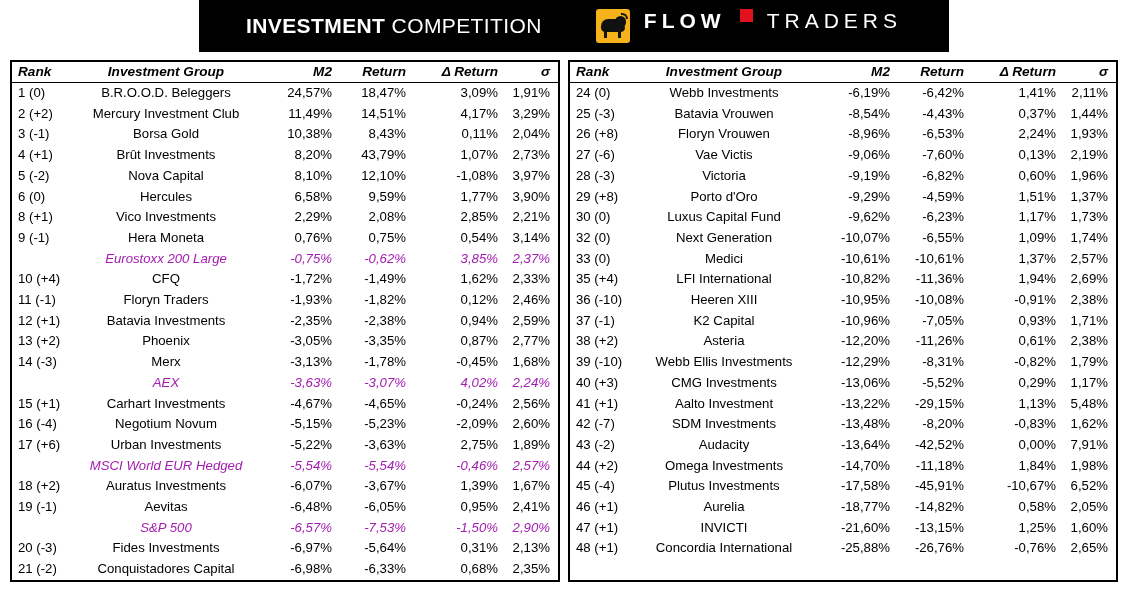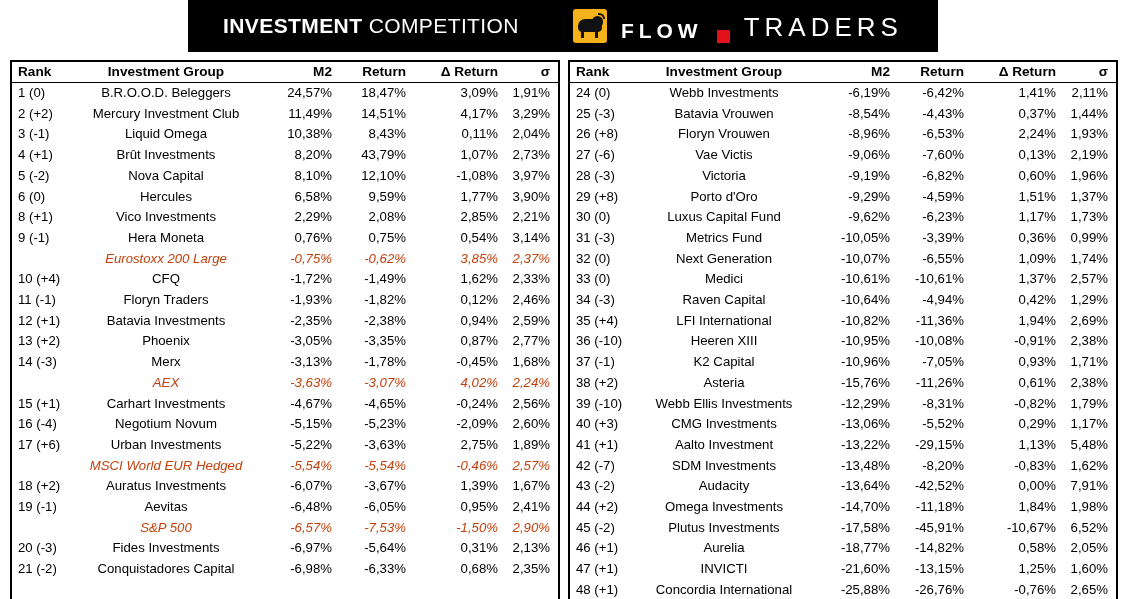--- a/index.html
+++ b/index.html
@@ -11,39 +11,39 @@
   }
   #page {
     position: relative;
     width: 1126px; height: 599px;
     overflow: hidden;
   }
 
   
   .banner {
     position: absolute;
-    left: 188px; top: 0px;
+    left: 199px; top: 0px;
     width: 750px; height: 52px;
     background: #000000;
     display: flex;
     align-items: center;
     justify-content: center;
     gap: 18px;
   }
   .banner-title {
     color: #ffffff;
     font-size: 21px;
     letter-spacing: 0.4px;
     white-space: nowrap;
   }
   .banner-title .bold { font-weight: bold; }
   .banner-title .light { font-weight: normal; }
   .logo-wrap {
     display: flex;
-    align-items: flex-end;
+    align-items: flex-start;
     gap: 14px;
     margin-left: 36px;
   }
   .bull-badge {
     width: 34px; height: 34px;
     background: #f5b21a;
     border-radius: 3px;
     position: relative;
     overflow: hidden;
   }
@@ -83,21 +83,21 @@
     font-weight: bold;
     letter-spacing: 5px;
   }
   .red-square {
     width: 13px; height: 13px;
     background: #e1121c;
     display: inline-block;
   }
   .traders-text {
     color: #ffffff;
-    font-size: 26px;
+    font-size: 21px;
     font-weight: normal;
     letter-spacing: 5px;
   }
 
   
   .tables {
     position: absolute;
     left: 10px; top: 60px;
     width: 1108px;
     display: flex;
@@ -114,39 +114,40 @@
     width: 100%;
     font-size: 13.2px;
     color: #000000;
   }
   thead th {
     font-weight: bold;
     font-size: 13.6px;
     border-bottom: 1.5px solid #000000;
     padding: 2px 4px 3px 4px;
     white-space: nowrap;
+    font-style: italic;
   }
   tbody td {
     padding: 0px 4px;
     height: 20.7px;
     line-height: 20.7px;
     white-space: nowrap;
   }
   .c-rank { text-align: left; width: 62px; padding-left: 6px !important; }
   .c-name { text-align: center; }
   .c-num  { text-align: right; }
   th.c-m2 { width: 78px; }
   th.c-ret { width: 74px; }
   th.c-dret { width: 92px; }
   th.c-sig { width: 56px; padding-right: 8px !important; }
   td.c-m2, td.c-ret, td.c-dret { }
   td.c-sig { padding-right: 8px !important; }
   tr.index-row td {
     font-style: italic;
-    color: #c2410c;
+    color: #a21caf;
   }
 </style>
 </head>
 <body>
 
 <div id="page">
 
   <div class="banner">
     <div class="banner-title">
       <span class="bold">INVESTMENT</span>
@@ -192,21 +193,21 @@
             <tr>
               <td class="c-rank">2 (+2)</td>
               <td class="c-name">Mercury Investment Club</td>
               <td class="c-num c-m2">11,49%</td>
               <td class="c-num c-ret">14,51%</td>
               <td class="c-num c-dret">4,17%</td>
               <td class="c-num c-sig">3,29%</td>
             </tr>
             <tr>
               <td class="c-rank">3 (-1)</td>
-              <td class="c-name">Liquid Omega</td>
+              <td class="c-name">Borsa Gold</td>
               <td class="c-num c-m2">10,38%</td>
               <td class="c-num c-ret">8,43%</td>
               <td class="c-num c-dret">0,11%</td>
               <td class="c-num c-sig">2,04%</td>
             </tr>
             <tr>
               <td class="c-rank">4 (+1)</td>
               <td class="c-name">Brût Investments</td>
               <td class="c-num c-m2">8,20%</td>
               <td class="c-num c-ret">43,79%</td>
@@ -440,52 +441,36 @@
             </tr>
             <tr>
               <td class="c-rank">30 (0)</td>
               <td class="c-name">Luxus Capital Fund</td>
               <td class="c-num c-m2">-9,62%</td>
               <td class="c-num c-ret">-6,23%</td>
               <td class="c-num c-dret">1,17%</td>
               <td class="c-num c-sig">1,73%</td>
             </tr>
             <tr>
-              <td class="c-rank">31 (-3)</td>
-              <td class="c-name">Metrics Fund</td>
-              <td class="c-num c-m2">-10,05%</td>
-              <td class="c-num c-ret">-3,39%</td>
-              <td class="c-num c-dret">0,36%</td>
-              <td class="c-num c-sig">0,99%</td>
-            </tr>
-            <tr>
               <td class="c-rank">32 (0)</td>
               <td class="c-name">Next Generation</td>
               <td class="c-num c-m2">-10,07%</td>
               <td class="c-num c-ret">-6,55%</td>
               <td class="c-num c-dret">1,09%</td>
               <td class="c-num c-sig">1,74%</td>
             </tr>
             <tr>
               <td class="c-rank">33 (0)</td>
               <td class="c-name">Medici</td>
               <td class="c-num c-m2">-10,61%</td>
               <td class="c-num c-ret">-10,61%</td>
               <td class="c-num c-dret">1,37%</td>
               <td class="c-num c-sig">2,57%</td>
             </tr>
             <tr>
-              <td class="c-rank">34 (-3)</td>
-              <td class="c-name">Raven Capital</td>
-              <td class="c-num c-m2">-10,64%</td>
-              <td class="c-num c-ret">-4,94%</td>
-              <td class="c-num c-dret">0,42%</td>
-              <td class="c-num c-sig">1,29%</td>
-            </tr>
-            <tr>
               <td class="c-rank">35 (+4)</td>
               <td class="c-name">LFI International</td>
               <td class="c-num c-m2">-10,82%</td>
               <td class="c-num c-ret">-11,36%</td>
               <td class="c-num c-dret">1,94%</td>
               <td class="c-num c-sig">2,69%</td>
             </tr>
             <tr>
               <td class="c-rank">36 (-10)</td>
               <td class="c-name">Heeren XIII</td>
@@ -498,21 +483,21 @@
               <td class="c-rank">37 (-1)</td>
               <td class="c-name">K2 Capital</td>
               <td class="c-num c-m2">-10,96%</td>
               <td class="c-num c-ret">-7,05%</td>
               <td class="c-num c-dret">0,93%</td>
               <td class="c-num c-sig">1,71%</td>
             </tr>
             <tr>
               <td class="c-rank">38 (+2)</td>
               <td class="c-name">Asteria</td>
-              <td class="c-num c-m2">-15,76%</td>
+              <td class="c-num c-m2">-12,20%</td>
               <td class="c-num c-ret">-11,26%</td>
               <td class="c-num c-dret">0,61%</td>
               <td class="c-num c-sig">2,38%</td>
             </tr>
             <tr>
               <td class="c-rank">39 (-10)</td>
               <td class="c-name">Webb Ellis Investments</td>
               <td class="c-num c-m2">-12,29%</td>
               <td class="c-num c-ret">-8,31%</td>
               <td class="c-num c-dret">-0,82%</td>
@@ -552,21 +537,21 @@
             </tr>
             <tr>
               <td class="c-rank">44 (+2)</td>
               <td class="c-name">Omega Investments</td>
               <td class="c-num c-m2">-14,70%</td>
               <td class="c-num c-ret">-11,18%</td>
               <td class="c-num c-dret">1,84%</td>
               <td class="c-num c-sig">1,98%</td>
             </tr>
             <tr>
-              <td class="c-rank">45 (-2)</td>
+              <td class="c-rank">45 (-4)</td>
               <td class="c-name">Plutus Investments</td>
               <td class="c-num c-m2">-17,58%</td>
               <td class="c-num c-ret">-45,91%</td>
               <td class="c-num c-dret">-10,67%</td>
               <td class="c-num c-sig">6,52%</td>
             </tr>
             <tr>
               <td class="c-rank">46 (+1)</td>
               <td class="c-name">Aurelia</td>
               <td class="c-num c-m2">-18,77%</td>

